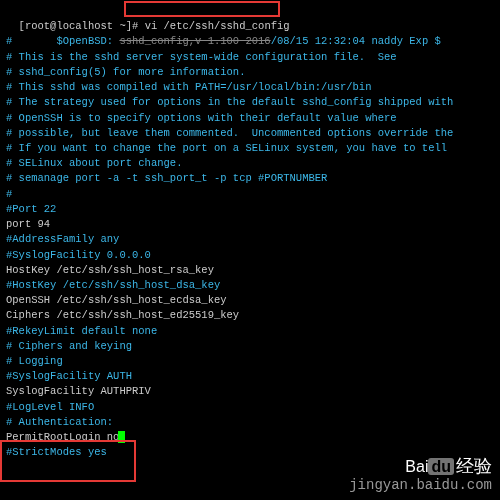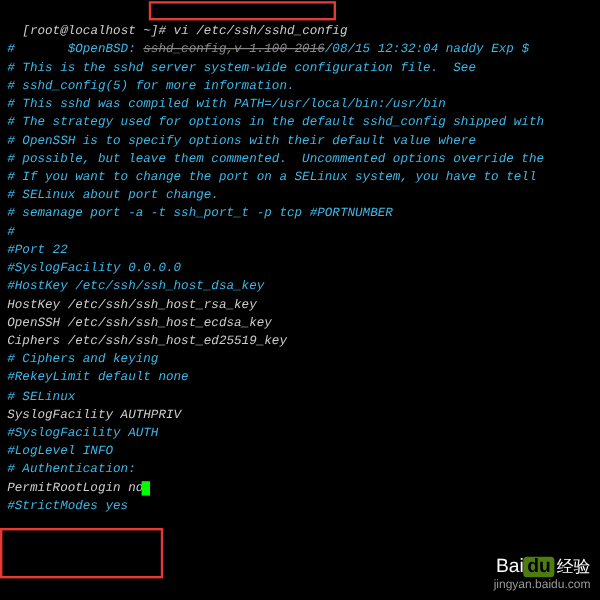--- a/index.html
+++ b/index.html
@@ -8,21 +8,21 @@
       color: #ccc;
       font-family: "Courier New", monospace;
       font-size: 10.5px;
       line-height: 1.45;
       width: 500px;
       height: 500px;
       overflow: hidden;
       position: relative;
       padding: 4px 6px;
     }
-    .line { white-space: pre; font-style: italic; }
+    .line { white-space: pre; }
     .prompt-bracket { color: #ccc; }
     .comment { color: #3cb7e8; }
     .highlight-box {
       border: 2px solid #e53935;
       position: absolute;
       pointer-events: none;
     }
     .box-top { top: 1px; left: 124px; width: 156px; height: 16px; }
     .box-bottom { top: 440px; left: 0px; width: 136px; height: 42px; }
     .strikethrough { text-decoration: line-through; color: #888; }
@@ -40,28 +40,28 @@
       right: 8px;
       text-align: right;
       line-height: 1.2;
     }
     .baidu {
       font-family: Arial, sans-serif;
       font-size: 16px;
       color: #fff;
     }
     .baidu .du {
-      background: #4d7c0f;
+      background: #737373;
       color: #000;
       border-radius: 3px;
       padding: 0 3px;
       font-weight: bold;
     }
-    .baidu .jingyan { font-size: 14px; margin-left: 2px; }
-    .jy-url { color: #999; font-size: 10px; font-family: Liberation Sans, sans-serif; }
+    .baidu .jingyan { font-size: 18px; margin-left: 2px; }
+    .jy-url { color: #999; font-size: 14px; font-family: Liberation Mono, monospace; }
   </style>
 </head>
 <body>
 
 <div class="line">
   <span class="prompt-bracket">[root@localhost ~]#</span> <span>vi /etc/ssh/sshd_config</span>
 </div>
 
 <div id="file-content">
     <div class="line comment">#       $OpenBSD: <span class="strikethrough">sshd_config,v 1.100 2016</span>/08/15 12:32:04 naddy Exp $</div>
@@ -73,33 +73,35 @@
     <div class="line "></div>
     <div class="line comment"># The strategy used for options in the default sshd_config shipped with</div>
     <div class="line comment"># OpenSSH is to specify options with their default value where</div>
     <div class="line comment"># possible, but leave them commented.  Uncommented options override the</div>
     <div class="line "></div>
     <div class="line comment"># If you want to change the port on a SELinux system, you have to tell</div>
     <div class="line comment"># SELinux about port change.</div>
     <div class="line comment"># semanage port -a -t ssh_port_t -p tcp #PORTNUMBER</div>
     <div class="line comment">#</div>
     <div class="line comment">#Port 22</div>
+    <div class="line ">port 94</div>
+    <div class="line comment">#AddressFamily any</div>
     <div class="line comment">#SyslogFacility 0.0.0.0</div>
     <div class="line "></div>
+    <div class="line ">HostKey /etc/ssh/ssh_host_rsa_key</div>
     <div class="line comment">#HostKey /etc/ssh/ssh_host_dsa_key</div>
-    <div class="line ">HostKey /etc/ssh/ssh_host_rsa_key</div>
     <div class="line ">OpenSSH /etc/ssh/ssh_host_ecdsa_key</div>
     <div class="line ">Ciphers /etc/ssh/ssh_host_ed25519_key</div>
     <div class="line "></div>
+    <div class="line comment">#RekeyLimit default none</div>
     <div class="line comment"># Ciphers and keying</div>
-    <div class="line comment">#RekeyLimit default none</div>
     <div class="line "></div>
-    <div class="line comment"># SELinux</div>
+    <div class="line comment"># Logging</div>
+    <div class="line comment">#SyslogFacility AUTH</div>
     <div class="line ">SyslogFacility AUTHPRIV</div>
-    <div class="line comment">#SyslogFacility AUTH</div>
     <div class="line comment">#LogLevel INFO</div>
     <div class="line "></div>
     <div class="line comment"># Authentication:</div>
     <div class="line "></div>
     <div class="line ">PermitRootLogin no<span class="cursor"></span></div>
     <div class="line comment">#StrictModes yes</div>
   </div>
 
 <div class="highlight-box box-top"></div>
 <div class="highlight-box box-bottom"></div>

